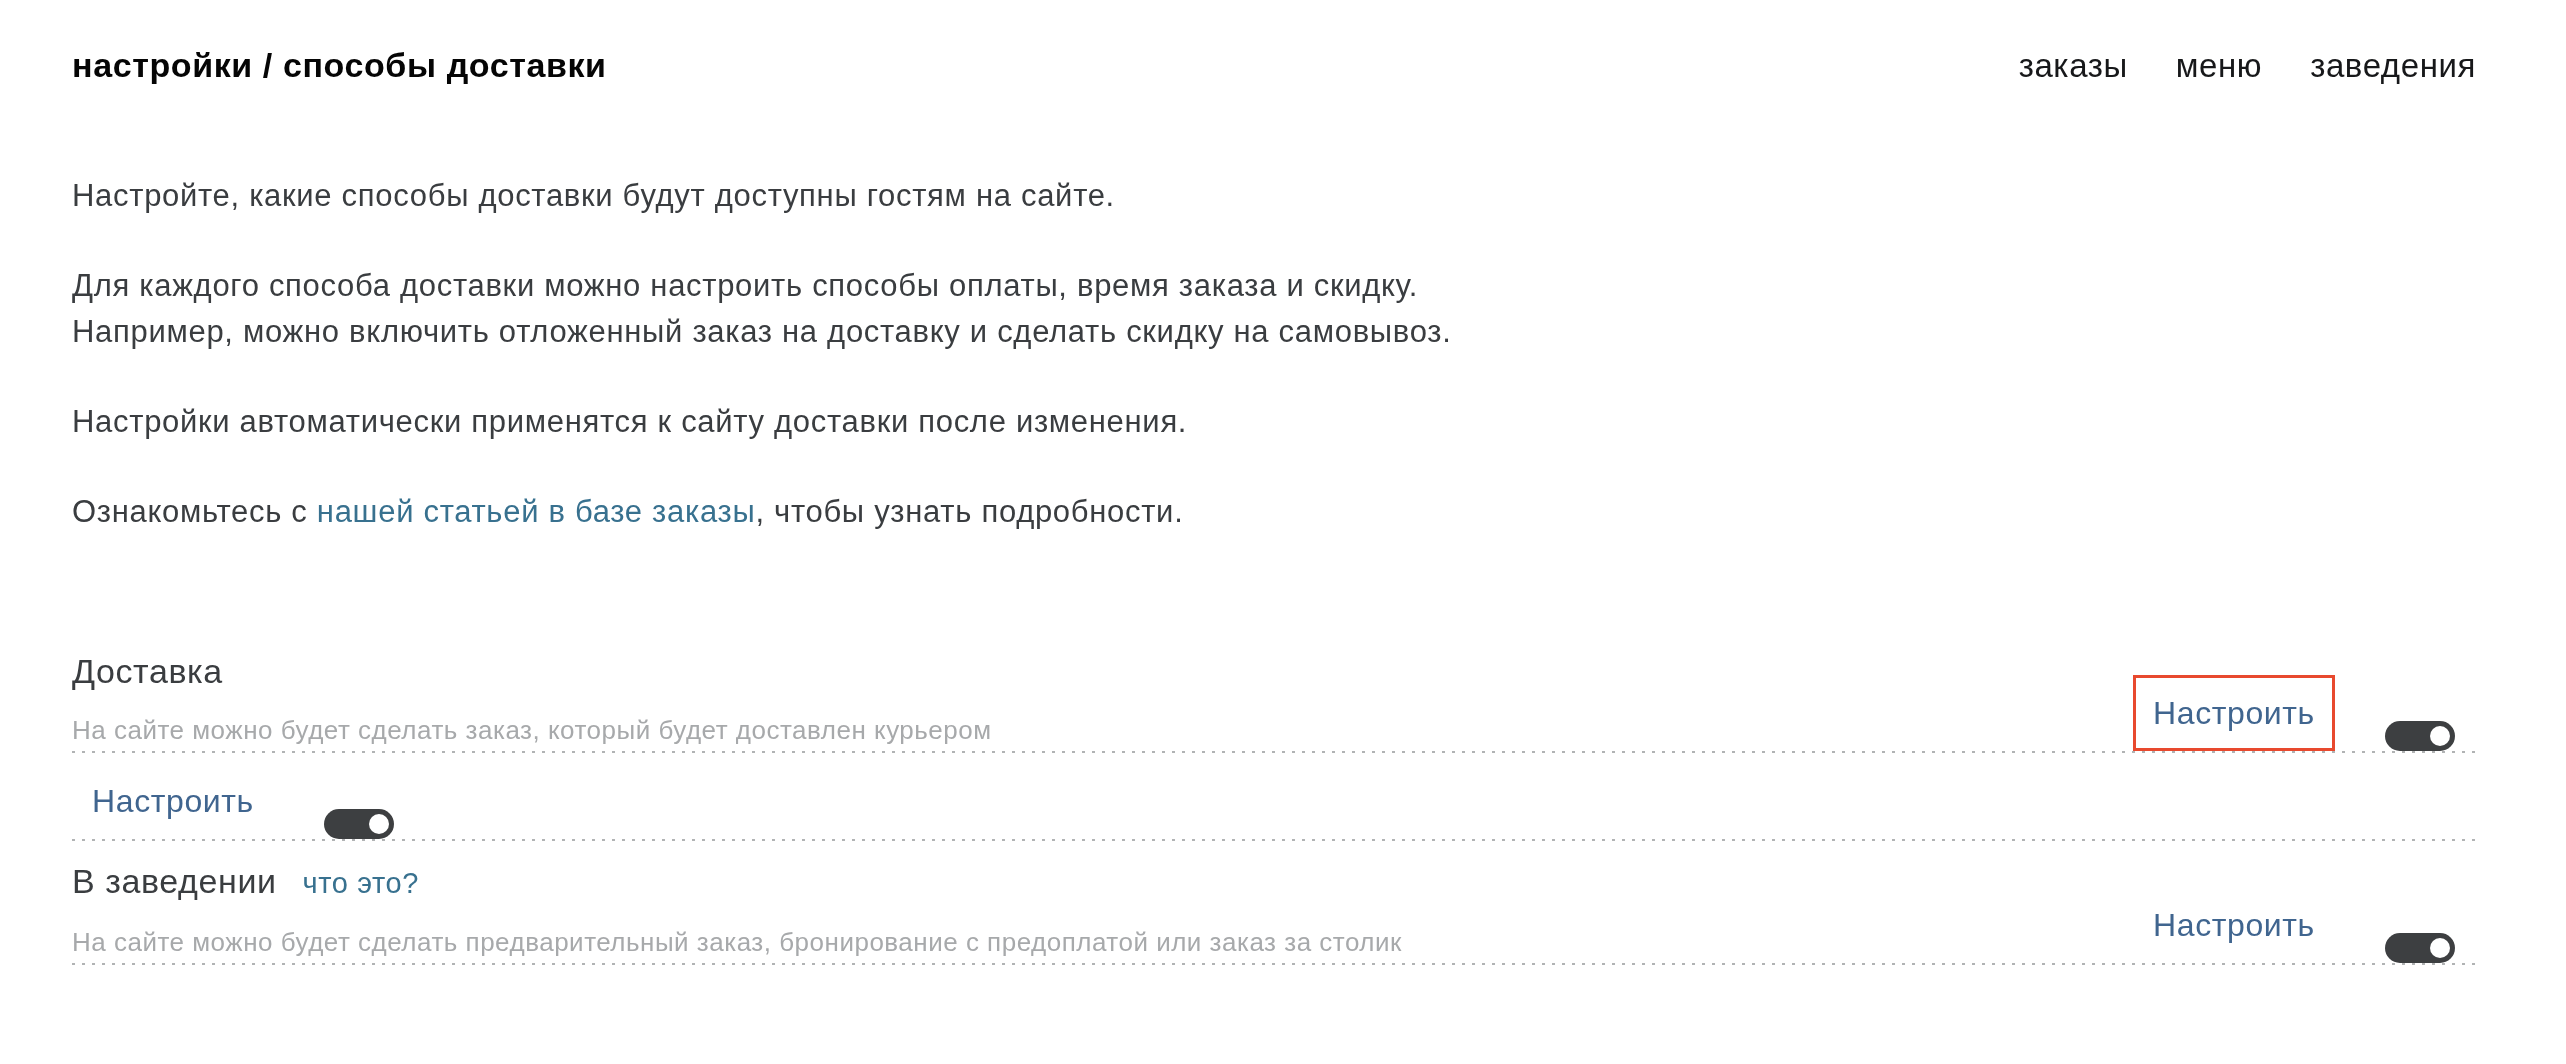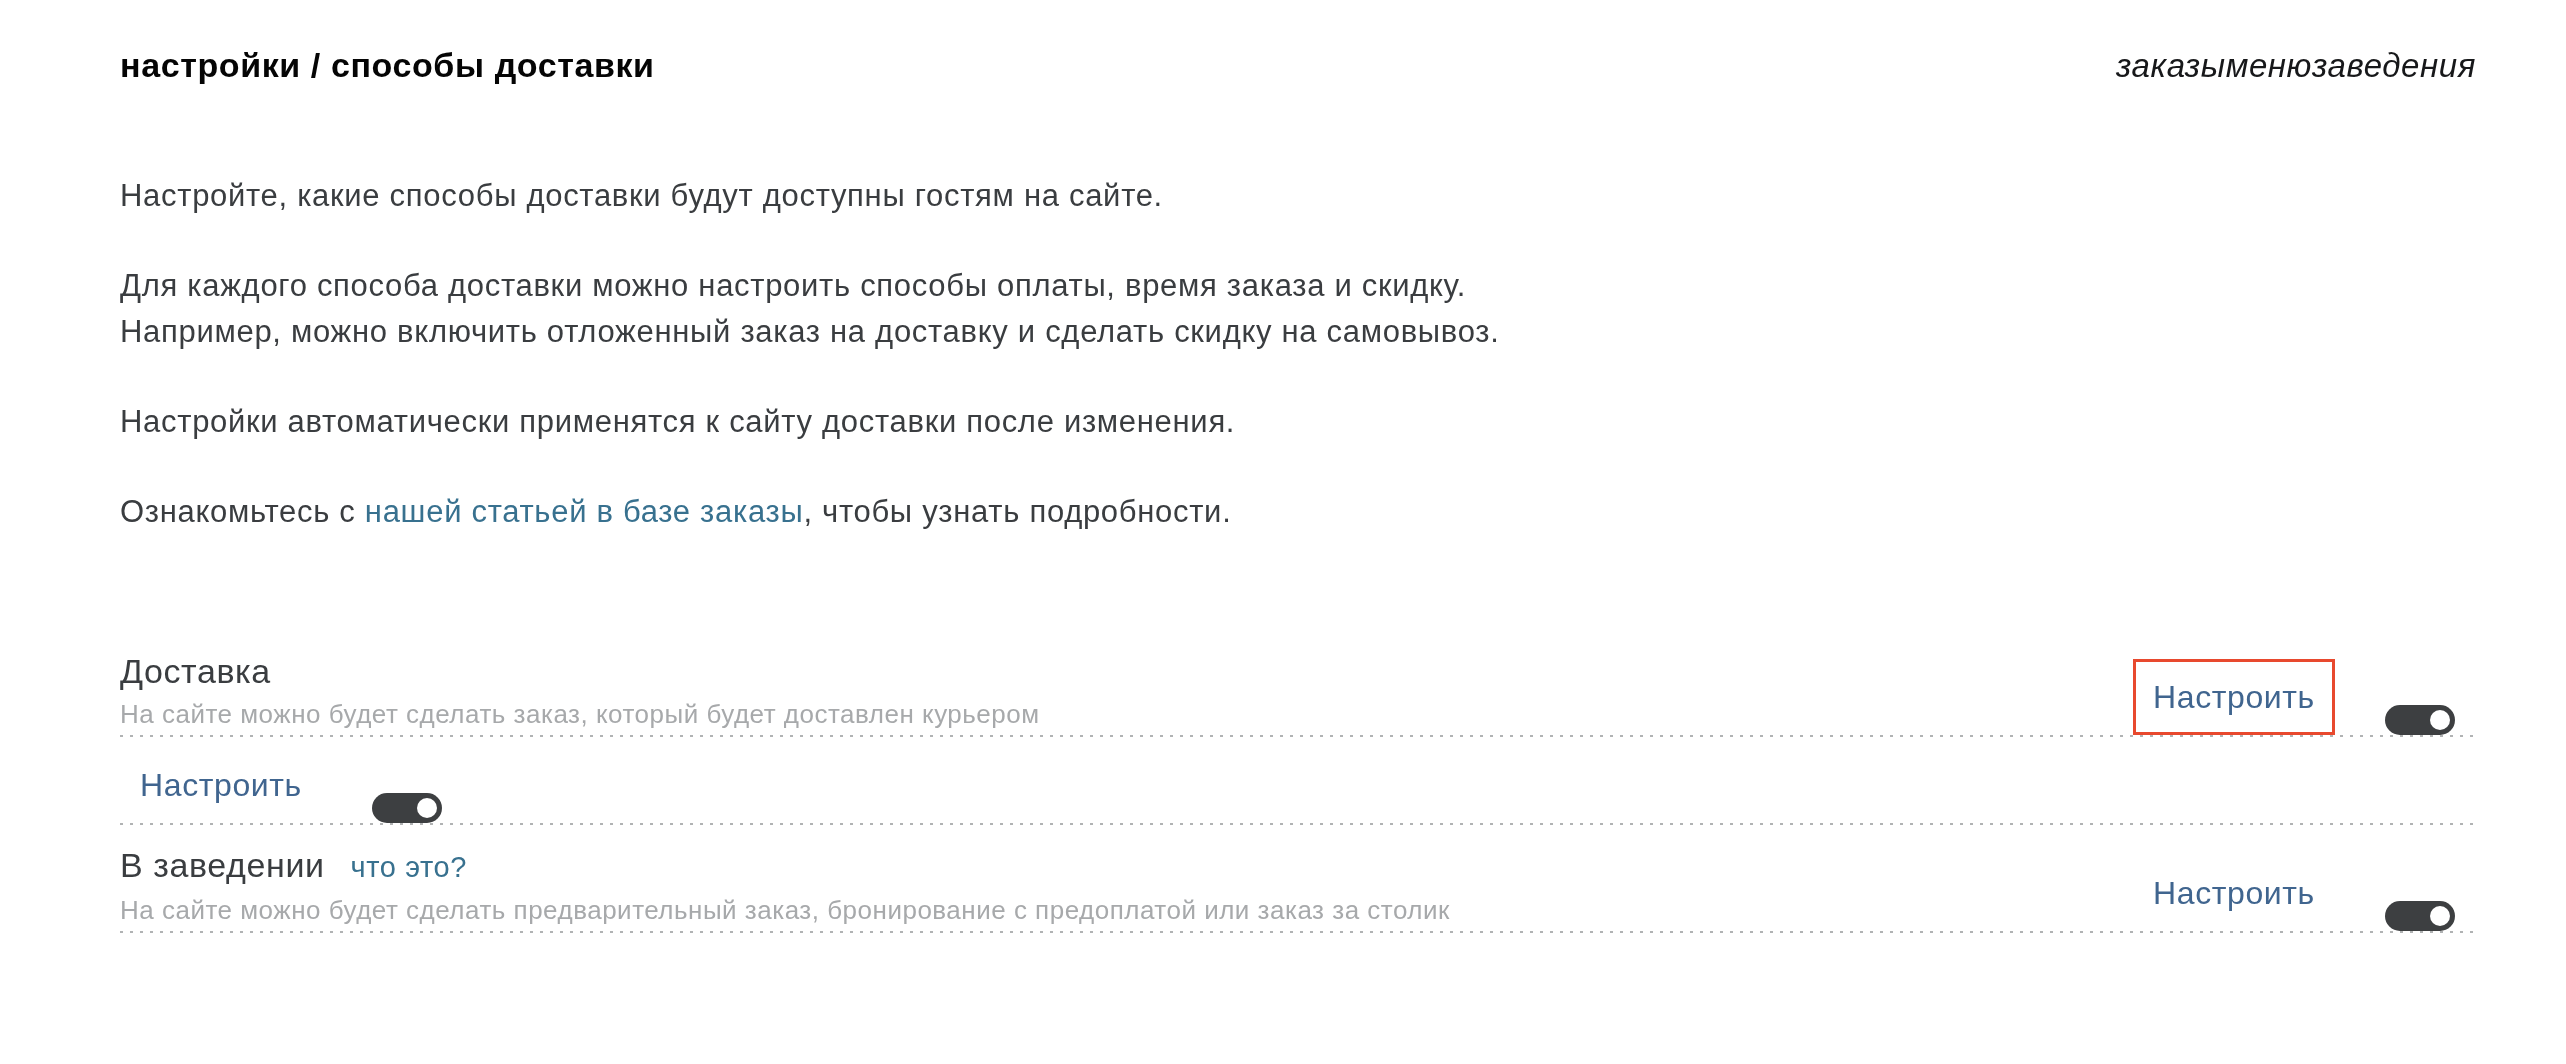--- a/index.html
+++ b/index.html
@@ -13,41 +13,41 @@
     --toggle:#3d3f41;
     --highlight:#e8492e;
     --bg:#ffffff;
   }
   html,body{margin:0;padding:0;}
   body{
     width:2566px;height:1064px;overflow:hidden;background:var(--bg);
     font-family:"Liberation Sans","DejaVu Sans",sans-serif;
     -webkit-font-smoothing:antialiased;
   }
-  .page{box-sizing:border-box;width:2566px;height:1064px;padding:0 90px 0 120px;background:var(--bg);}
+  .page{box-sizing:border-box;width:2566px;height:1064px;padding:0 90px 0 72px;background:var(--bg);}
 
   
   .header{display:flex;justify-content:space-between;align-items:baseline;padding-top:42px;}
   .page-title{font-size:34px;font-weight:bold;color:var(--heading);letter-spacing:0.6px;line-height:46px;}
-  .top-nav{display:flex;font-style:italic;}
+  .top-nav{display:flex;gap:48px;}
   .top-nav a{font-size:33px;color:var(--nav);text-decoration:none;letter-spacing:0.6px;line-height:46px;cursor:pointer;}
 
   
   .intro{margin-top:84px;}
   .intro p{margin:0 0 44px 0;font-size:31px;line-height:46px;color:var(--text);letter-spacing:0.7px;}
   .intro p:last-child{margin-bottom:0;}
   .inline-link{color:var(--link);text-decoration:none;cursor:pointer;}
 
   
   .methods{margin-top:96px;}
   .method-row{display:flex;justify-content:space-between;}
   .method-info{padding-top:18px;padding-bottom:4px;flex:1 1 auto;}
   .method-title{font-size:34px;line-height:44px;color:var(--text);letter-spacing:0.6px;}
   .what-link{font-size:29px;color:var(--link);text-decoration:none;margin-left:26px;cursor:pointer;}
-  .method-desc{font-size:26px;line-height:34px;color:var(--subtitle);letter-spacing:0.5px;margin-top:4px;}
+  .method-desc{font-size:26px;line-height:34px;color:var(--subtitle);letter-spacing:0.5px;margin-top:20px;}
   .divider{height:2px;background:repeating-linear-gradient(to right,var(--divider) 0 3px,transparent 3px 10px);}
 
   .actions{display:flex;align-items:flex-end;margin-top:10px;flex:0 0 auto;}
   .configure-slot{
     box-sizing:border-box;width:202px;height:76px;
     display:flex;align-items:center;justify-content:center;
     border:3px solid transparent;
   }
   .configure-slot.highlighted{border-color:var(--highlight);}
   .configure-link{font-size:32px;color:var(--configure);text-decoration:none;letter-spacing:0.6px;cursor:pointer;}

